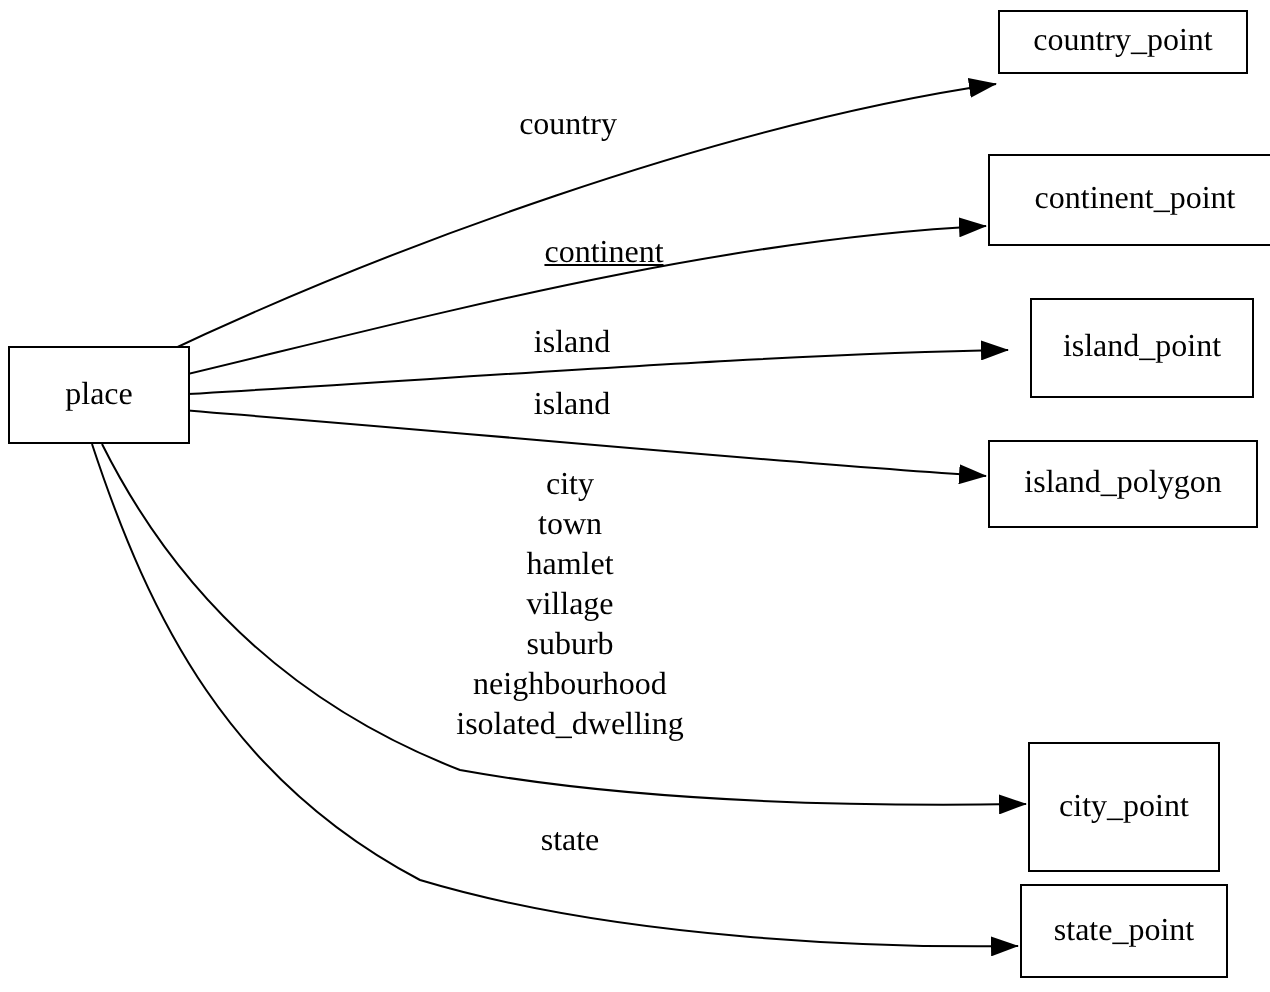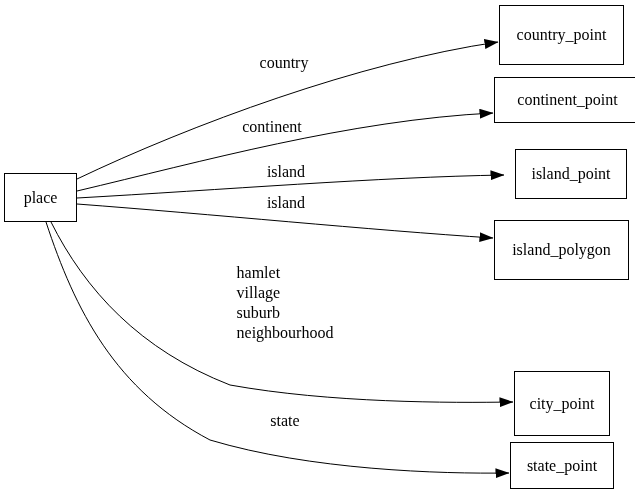--- a/index.html
+++ b/index.html
@@ -32,20 +32,21 @@
     align-items: center;
     justify-content: center;
     font-size: 16px;
     white-space: nowrap;
   }
   .edge-label {
     position: absolute;
     transform: translate(-50%, -50%);
     font-size: 16px;
     line-height: 20px;
+    text-align: center;
     white-space: nowrap;
   }
 </style>
 </head>
 <body>
 
 <div id="canvas">
   <svg id="edge-layer" width="635" height="496" viewBox="0 0 635 496" xmlns="http://www.w3.org/2000/svg">
     <defs>
       <marker id="arrowhead" markerUnits="userSpaceOnUse" markerWidth="14" markerHeight="10" refX="13.5" refY="5" orient="auto">
@@ -55,58 +56,61 @@
     <g id="edges">
         <path d="M77,179 C190,125 360,62 498,42" fill="none" stroke="#000000" stroke-width="1" marker-end="url(#arrowhead)"></path>
         <path d="M77,191 C200,162 350,120 493,113" fill="none" stroke="#000000" stroke-width="1" marker-end="url(#arrowhead)"></path>
         <path d="M77,198 C220,190 380,177 504,175" fill="none" stroke="#000000" stroke-width="1" marker-end="url(#arrowhead)"></path>
         <path d="M77,204 C210,214 370,230 493,238" fill="none" stroke="#000000" stroke-width="1" marker-end="url(#arrowhead)"></path>
         <path d="M51,222 C85,290 140,350 230,385 C330,403 450,403 513,402" fill="none" stroke="#000000" stroke-width="1" marker-end="url(#arrowhead)"></path>
         <path d="M46,222 C75,310 115,390 210,440 C310,470 440,474 509,473" fill="none" stroke="#000000" stroke-width="1" marker-end="url(#arrowhead)"></path>
       </g>
   </svg>
   <div id="nodes">
-      <div class="node" style="left: 4px; top: 173px; width: 73px; height: 49px;">
+      <div class="node" style="left: 4px; top: 173px; width: 91px; height: 49px;">
         <span>place</span>
       </div>
-      <div class="node" style="left: 499px; top: 5px; width: 125px; height: 60px;">
+      <div class="node" style="left: 499px; top: 5px; width: 125px; height: 32px;">
         <span>country_point</span>
       </div>
       <div class="node" style="left: 494px; top: 77px; width: 147px; height: 46px;">
         <span>continent_point</span>
       </div>
       <div class="node" style="left: 515px; top: 149px; width: 112px; height: 50px;">
         <span>island_point</span>
       </div>
-      <div class="node" style="left: 494px; top: 220px; width: 135px; height: 60px;">
+      <div class="node" style="left: 494px; top: 220px; width: 135px; height: 44px;">
         <span>island_polygon</span>
       </div>
       <div class="node" style="left: 514px; top: 371px; width: 96px; height: 65px;">
         <span>city_point</span>
       </div>
       <div class="node" style="left: 510px; top: 442px; width: 104px; height: 47px;">
         <span>state_point</span>
       </div>
     </div>
   <div id="edge-labels">
       <div class="edge-label" style="left: 284px; top: 63px;">
         <div>country</div>
       </div>
-      <div class="edge-label" style="left: 272px; top: 127px;">
+      <div class="edge-label" style="left: 302px; top: 127px; text-decoration: underline;">
         <div>continent</div>
       </div>
       <div class="edge-label" style="left: 286px; top: 172px;">
         <div>island</div>
       </div>
       <div class="edge-label" style="left: 286px; top: 203px;">
         <div>island</div>
       </div>
       <div class="edge-label" style="left: 285px; top: 303px;">
+        <div>city</div>
+        <div>town</div>
         <div>hamlet</div>
         <div>village</div>
         <div>suburb</div>
         <div>neighbourhood</div>
+        <div>isolated_dwelling</div>
       </div>
       <div class="edge-label" style="left: 285px; top: 421px;">
         <div>state</div>
       </div>
     </div>
 </div>
 
 </body></html>

